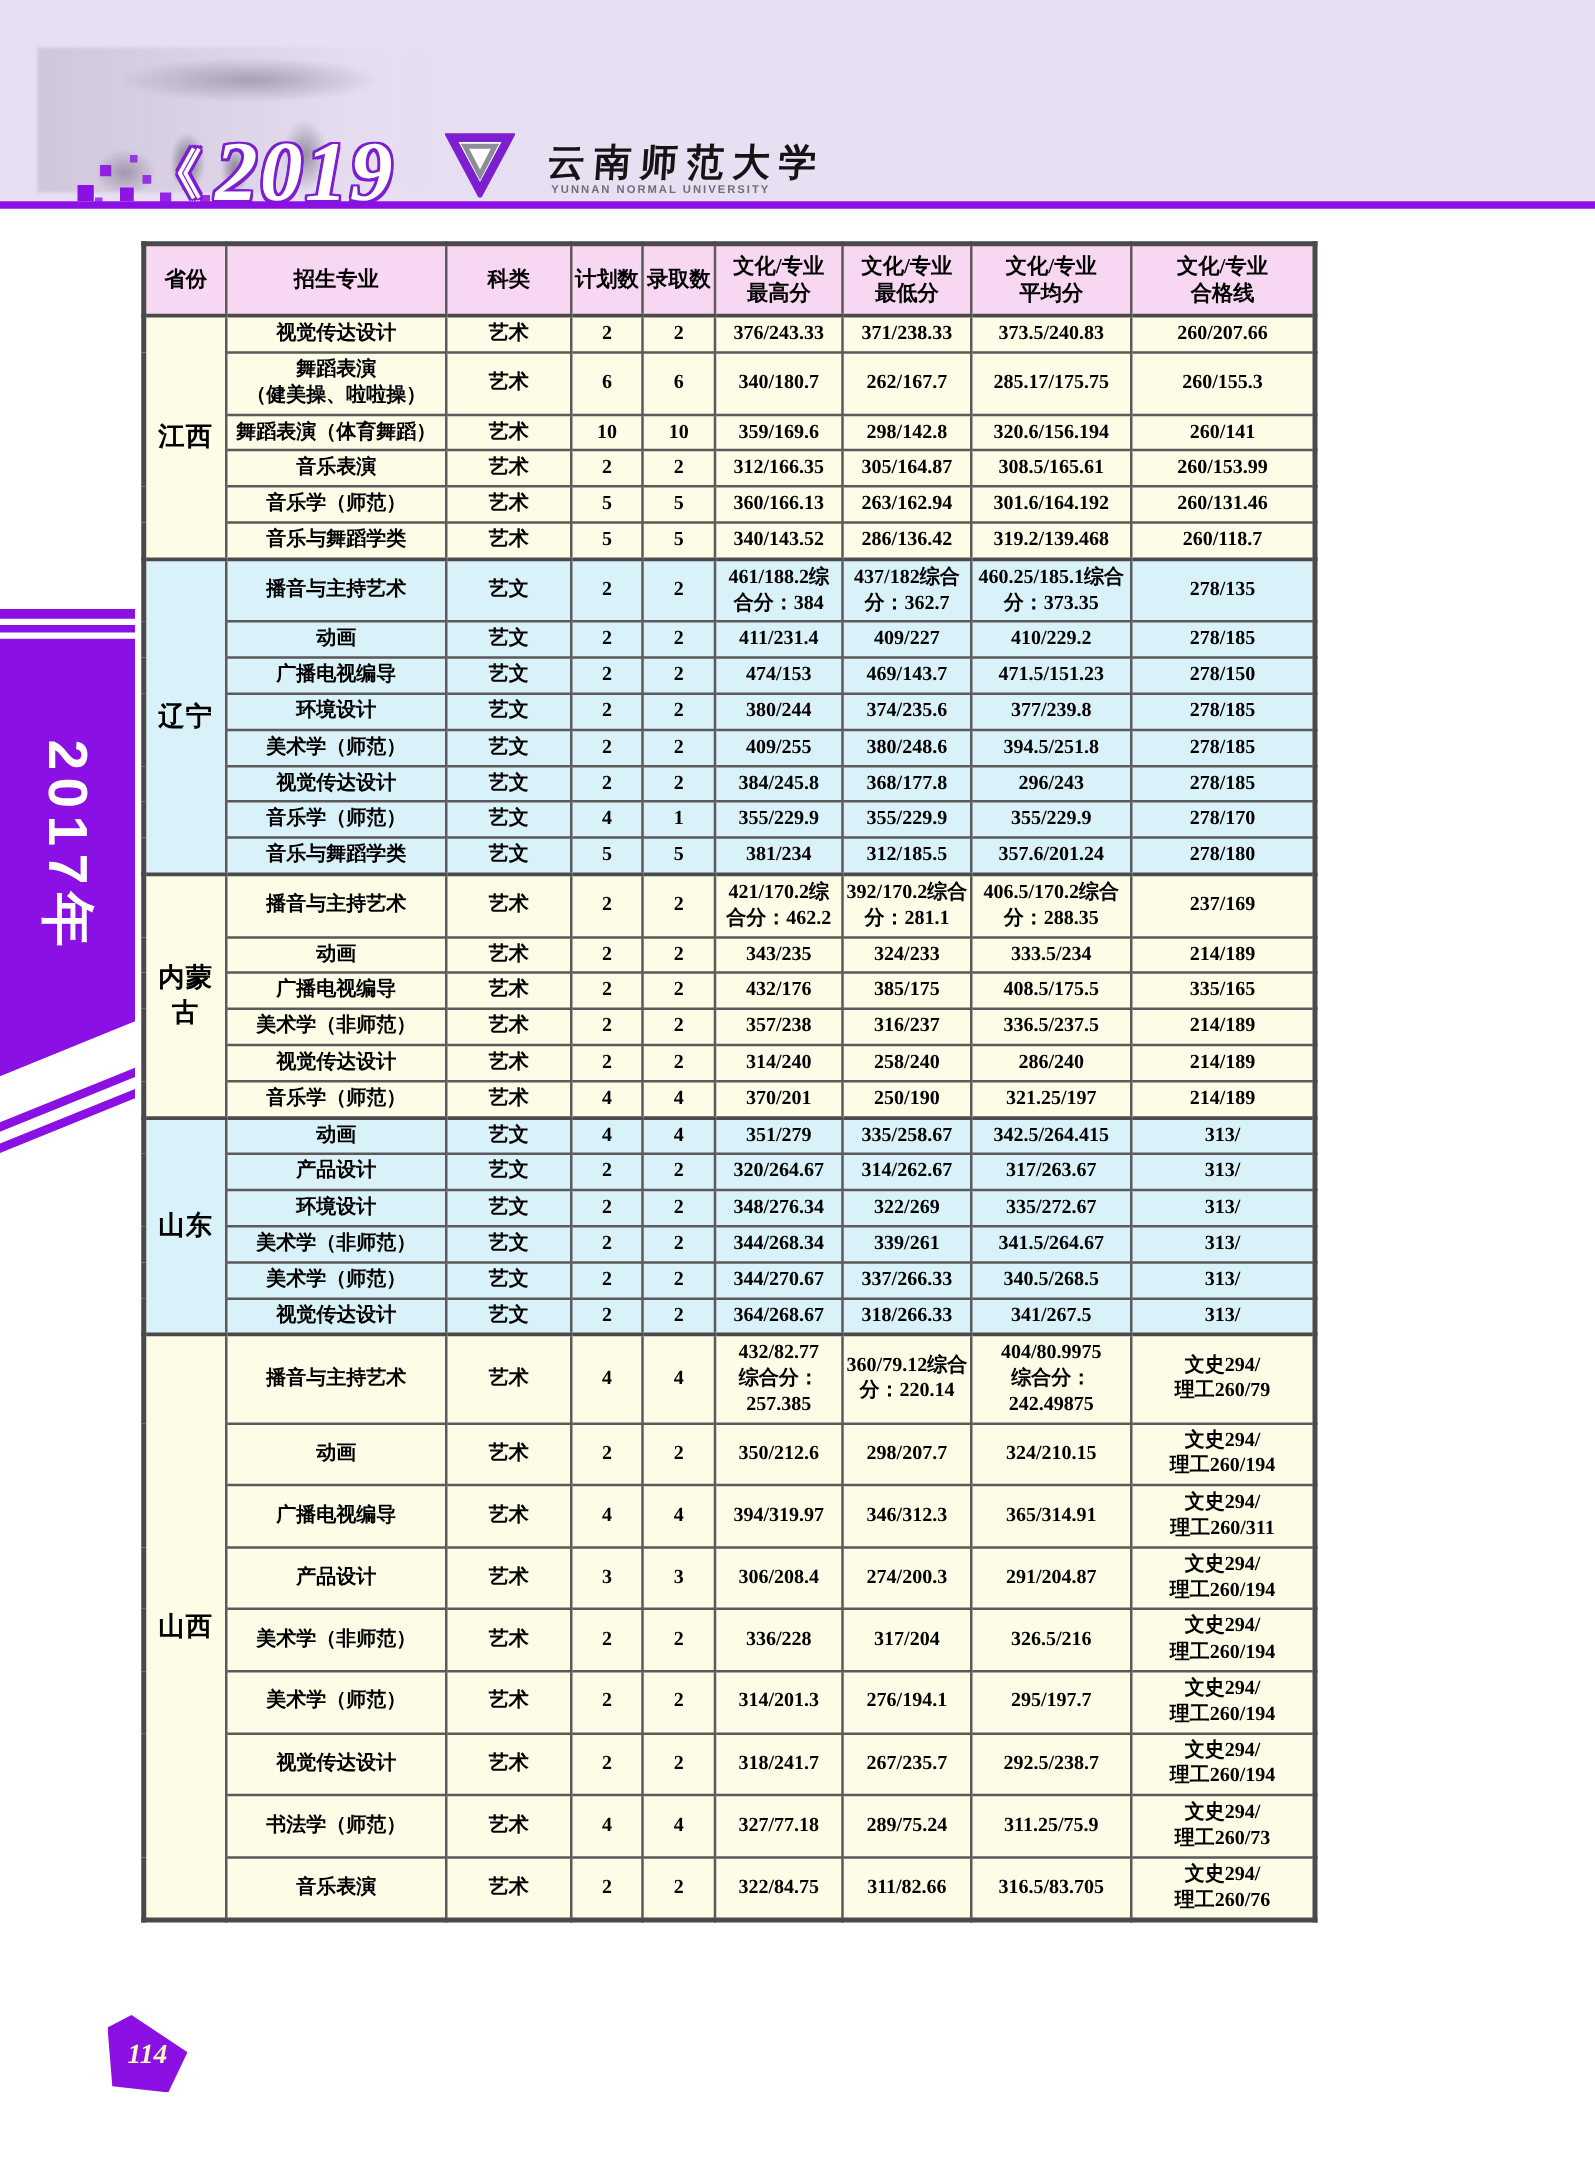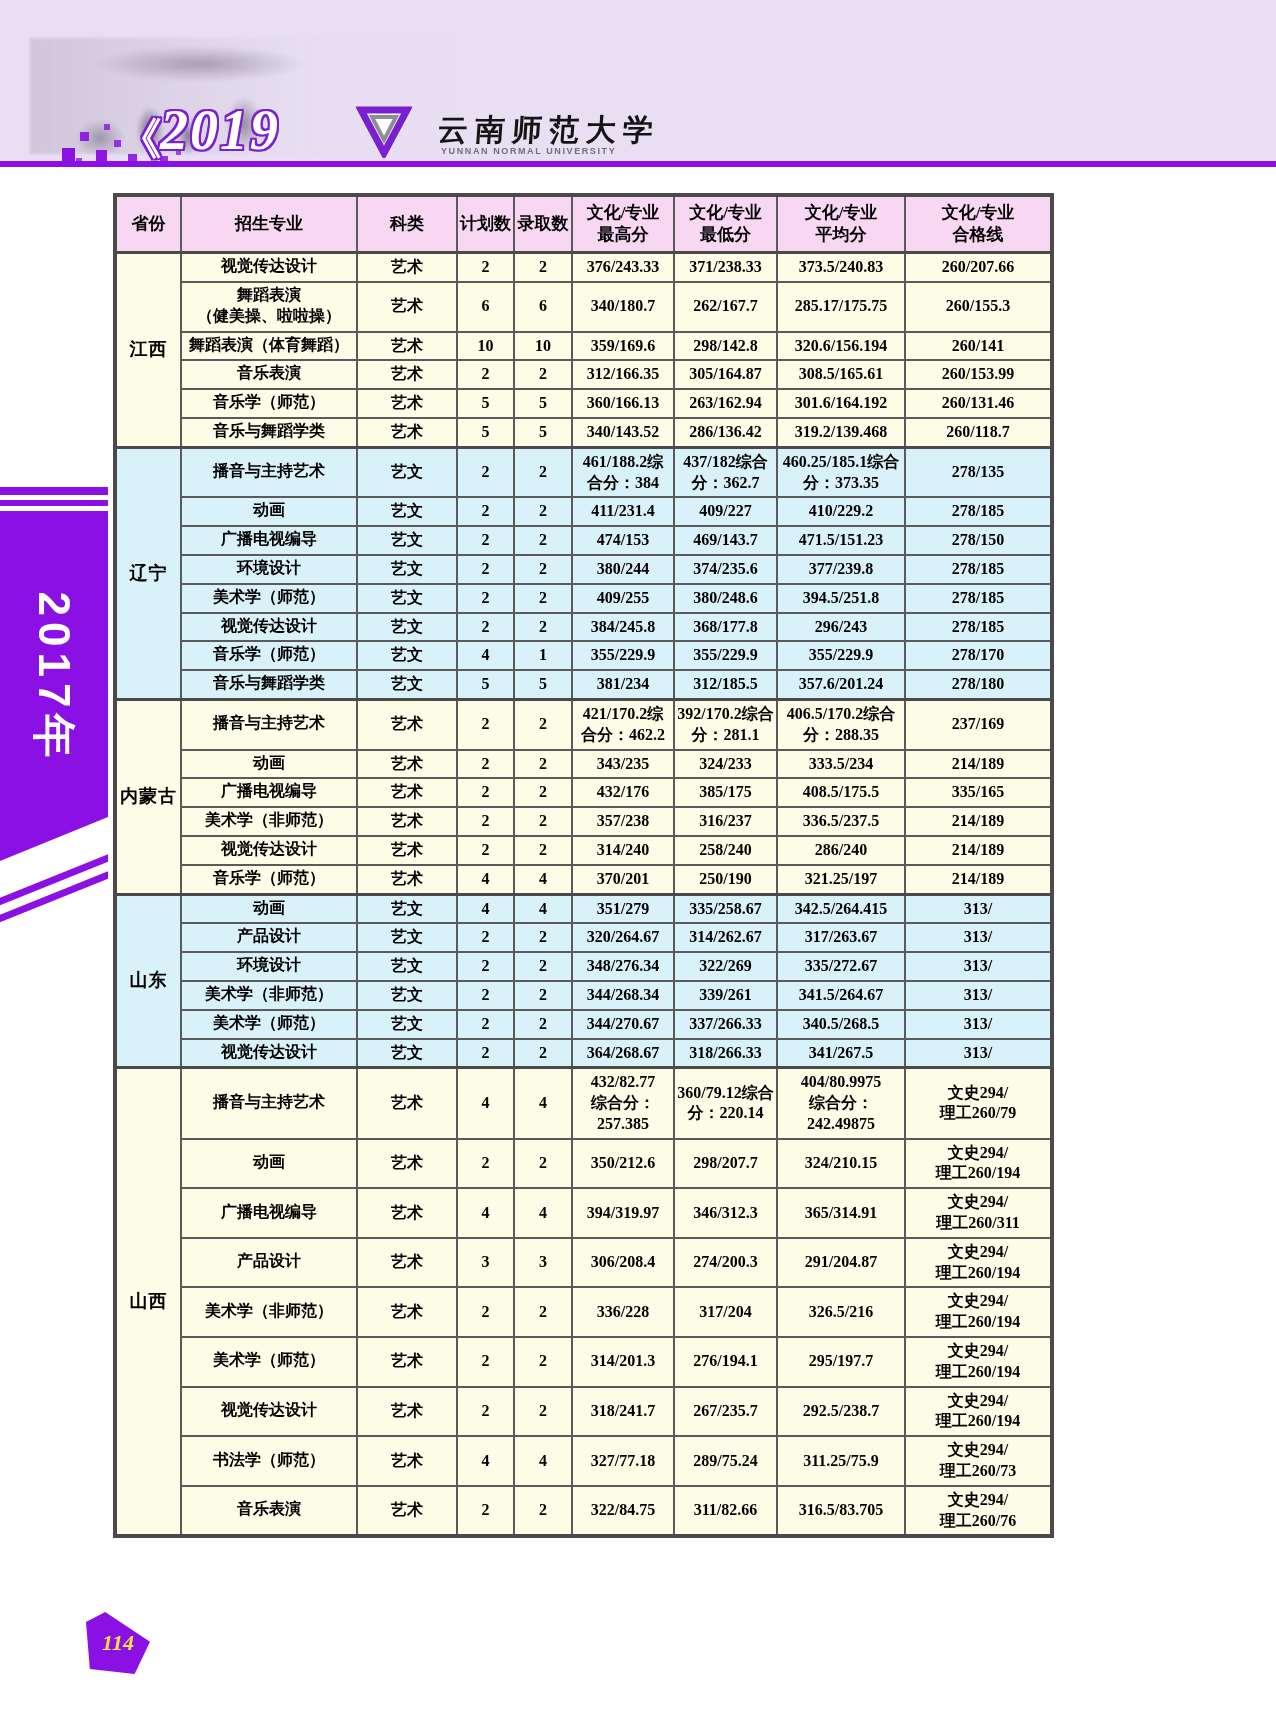--- a/index.html
+++ b/index.html
@@ -22,21 +22,21 @@
       linear-gradient(90deg, rgba(203,194,214,.85), rgba(226,219,238,.38) 50%, rgba(232,223,242,0) 80%);
     filter:blur(1.4px);
   }
   .dust span{position:absolute;background:var(--accent-purple,#8b10e3);display:block;}
   .logo-chevron,.logo-year{
     position:absolute;font-weight:bold;color:#fff;white-space:nowrap;
     text-shadow:2px 0 0 #7b1fd0,-2px 0 0 #7b1fd0,0 2px 0 #7b1fd0,0 -2px 0 #7b1fd0,
                 2px 2px 0 #7b1fd0,-2px -2px 0 #7b1fd0,2px -2px 0 #7b1fd0,-2px 2px 0 #7b1fd0;
   }
   .logo-chevron{left:118px;top:110px;font-size:44px;}
-  .logo-year{left:160px;top:98px;font-size:56px;letter-spacing:2px;font-style:italic;}
+  .logo-year{left:172px;top:98px;font-size:68px;letter-spacing:2px;font-style:italic;}
   .logo-triangle{position:absolute;left:356px;top:106px;}
   .uni-cn{position:absolute;left:438px;top:110px;font-size:30px;font-weight:bold;color:#141414;letter-spacing:7px;transform:skewX(-4deg);white-space:nowrap;}
   .uni-en{position:absolute;left:441px;top:146px;font-size:9px;color:#6f6f7a;letter-spacing:1.6px;font-family:"Liberation Sans","DejaVu Sans",sans-serif;font-weight:bold;white-space:nowrap;}
   
   .side-banner{position:absolute;left:0;top:487px;width:108px;height:440px;overflow:hidden;}
   .sb-body{position:absolute;left:0;top:0;width:108px;height:400px;background:var(--accent-purple,#8b10e3);
     clip-path:polygon(0 0,100% 0,100% 82.5%,0 93.5%);}
   .sb-h{position:absolute;left:0;width:100%;height:5px;background:#ffffff;}
   .sb-h1{top:8px;} .sb-h2{top:19px;}
   .sb-year{position:absolute;left:0;top:70px;width:108px;height:240px;display:flex;align-items:center;justify-content:center;}
@@ -52,30 +52,30 @@
   .score-table th,.score-table td{
     border:2px solid #5a5a5a;text-align:center;vertical-align:middle;
     font-weight:bold;color:#000;white-space:pre-line;
     padding:3px 2px;font-size:16px;line-height:1.3;word-break:break-word;
   }
   .score-table th{background:var(--header-pink,#f8d7f3);font-size:17px;padding:5px 0;}
   .score-table thead tr{border-bottom:3px solid #f97316;}
   tr.section-start td{border-top:3px solid #4a4a4a;}
   tr.cream td{background:var(--row-cream,#fdfce6);}
   tr.cyan td{background:var(--row-cyan,#d9f1f8);}
-  td.province{font-size:18px;letter-spacing:1px;margin-left:32px;}
+  td.province{font-size:21px;letter-spacing:1px;margin-left:32px;}
   td.major{font-size:16px;font-family:Liberation Mono, monospace;}
   
   .page-badge{
     position:absolute;left:86px;top:1612px;width:64px;height:62px;
     background:var(--accent-purple,#8b10e3);
     clip-path:polygon(30% 0,100% 48%,76% 100%,6% 92%,0 16%);
     display:flex;align-items:center;justify-content:center;
   }
-  .page-badge span{color:#fde047;font-size:22px;font-weight:bold;font-style:italic;}
+  .page-badge span{color:#fef9c3;font-size:22px;font-weight:bold;font-style:italic;}
 </style>
 </head>
 <body>
 
 <div class="top-banner">
   <div class="photo"></div>
   <div class="dust">
       <span style="left: 62px; top: 148px; width: 13px; height: 13px; opacity: 1.05;"></span>
       <span style="left: 80px; top: 132px; width: 9px; height: 9px; opacity: 0.896154;"></span>
       <span style="left: 96px; top: 150px; width: 11px; height: 11px; opacity: 0.973077;"></span>

